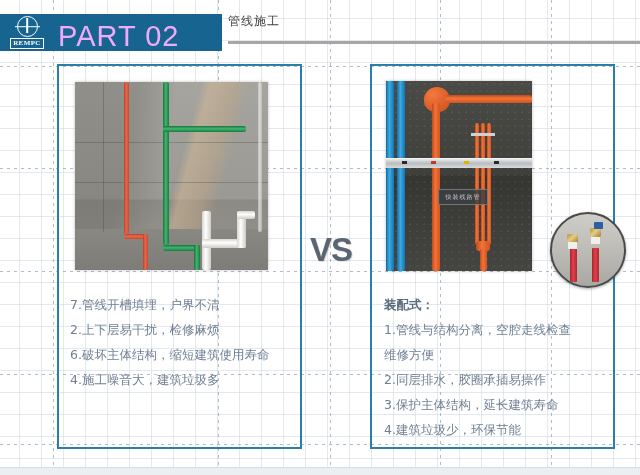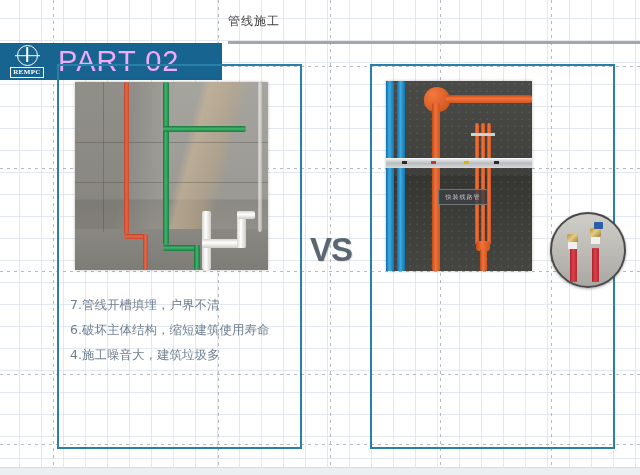--- a/index.html
+++ b/index.html
@@ -36,21 +36,21 @@
   }
   .bottom-strip{
     position:absolute;left:0;right:0;bottom:0;height:7px;
     background:#eceff2;border-top:1px solid #d8dde3;
   }
 
   
   #header-band{
     position:absolute;left:0;top:14px;width:222px;height:37px;
     background:#16648f;
-    display:flex;align-items:center;margin-top:29px;
+    display:flex;align-items:flex-end;
   }
   #logo{
     width:54px;height:37px;position:relative;flex:0 0 auto;
     display:flex;flex-direction:column;align-items:center;justify-content:center;
   }
   #logo .mark{
     width:19px;height:19px;border:1.6px solid #ffffff;border-radius:50%;
     position:relative;margin-bottom:1px;
   }
   #logo .mark:before{
@@ -249,19 +249,28 @@
     <div class="brass" style="left:38px;top:14px;width:11px;height:9px;"></div>
     <div class="bluecap" style="left:42px;top:8px;width:9px;height:7px;"></div>
     <div class="whitetag" style="left:16px;top:28px;width:9px;height:7px;"></div>
     <div class="whitetag" style="left:39px;top:23px;width:9px;height:7px;"></div>
   </div>
 
   <div id="vs">VS</div>
 
   <div class="txtblock" id="txt-left">
     <span class="line">7.管线开槽填埋，户界不清</span>
+    <span class="line">2.上下层易干扰，检修麻烦</span>
     <span class="line">6.破坏主体结构，缩短建筑使用寿命</span>
     <span class="line">4.施工噪音大，建筑垃圾多</span>
   </div>
 
+  <div class="txtblock" id="txt-right">
+    <span class="heading">装配式：</span>
+    <span class="line">1.管线与结构分离，空腔走线检查</span>
+    <span class="line">维修方便</span>
+    <span class="line">2.同层排水，胶圈承插易操作</span>
+    <span class="line">3.保护主体结构，延长建筑寿命</span>
+    <span class="line">4.建筑垃圾少，环保节能</span>
+  </div>
 
   <div class="bottom-strip"></div>
 </div>
 
 </body></html>

